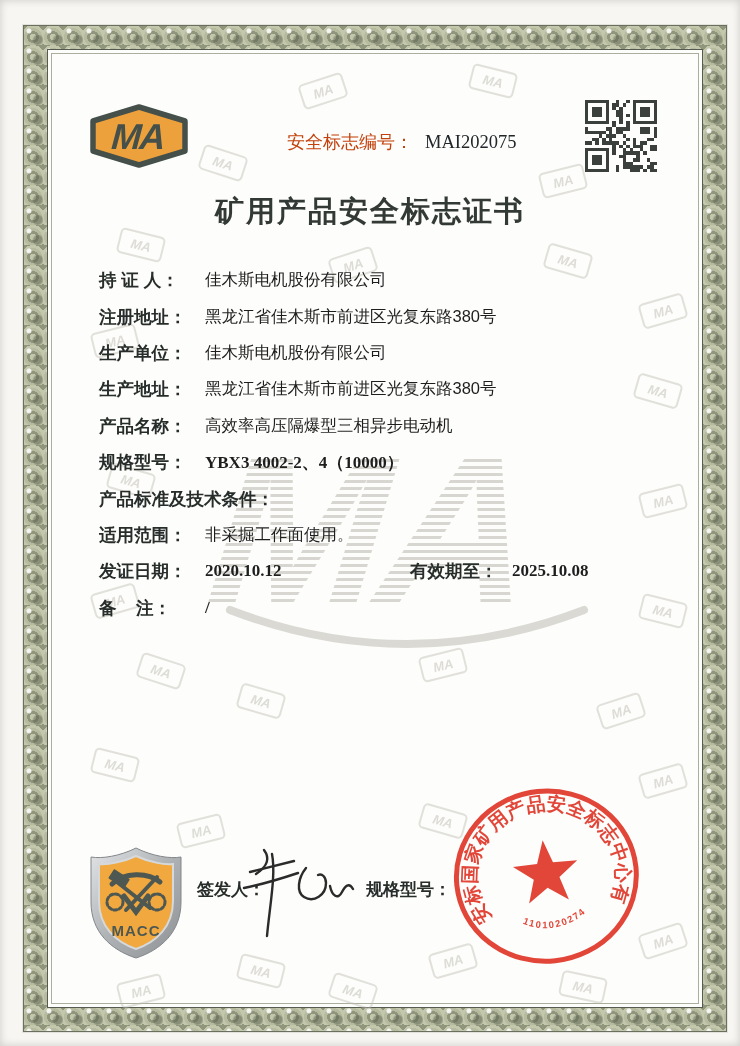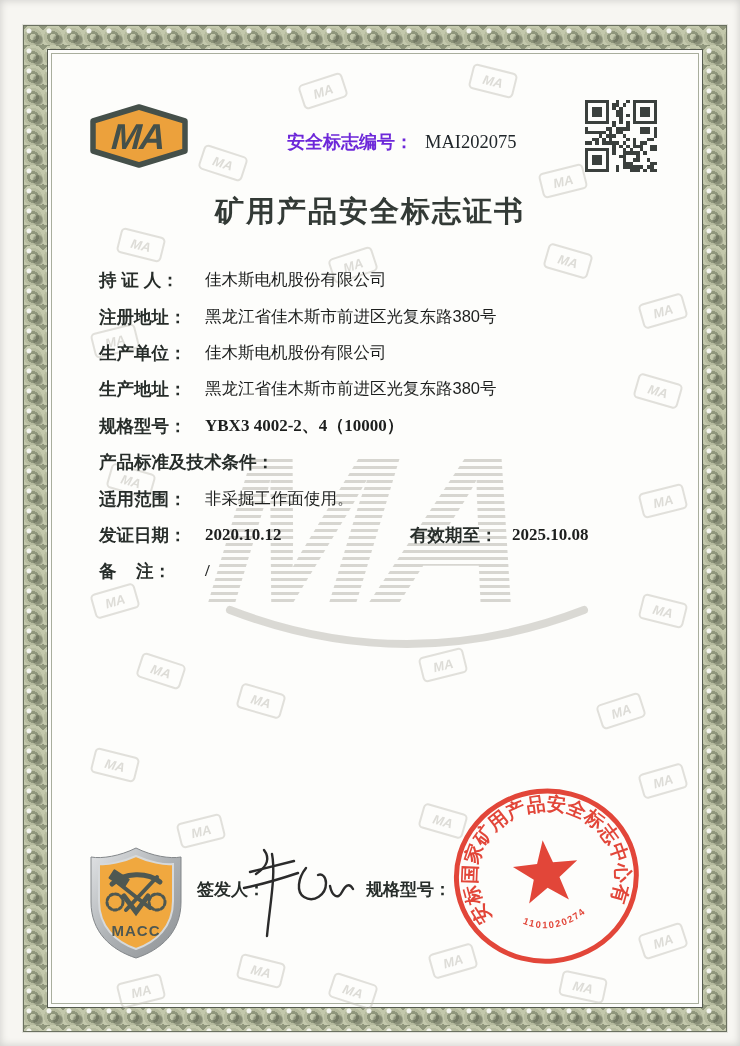--- a/index.html
+++ b/index.html
@@ -41,21 +41,21 @@
     font:italic 900 212px/1 "Liberation Sans",sans-serif; letter-spacing:-8px;
     background:repeating-linear-gradient(180deg, rgba(184,182,174,.55) 0 3px, rgba(255,255,255,0) 3px 7px);
     -webkit-background-clip:text; background-clip:text; color:transparent;
     transform:skewX(-6deg);
   }
   .big-arc{position:absolute; left:6px; top:176px;}
   
   .content{position:absolute; inset:0; z-index:2;}
   .ma-logo{position:absolute; left:87px; top:103px;}
   .cert-no{position:absolute; left:287px; top:130px; white-space:nowrap;}
-  .cert-no .lab{font-weight:700; font-size:18px; color:#6d28d9;margin-top:12px;}
+  .cert-no .lab{font-weight:400; font-size:18px; color:#c2410c;margin-top:12px;}
   .cert-no .num{font-family:"Liberation Serif",serif; font-size:18.5px; color:#20262:; color:#20262a; margin-left:12px;}
   .qr{position:absolute; left:585px; top:100px; width:72px; height:72px;}
   .title{
     position:absolute; left:0; top:192px; width:740px; text-align:center;
     font-size:29px; font-weight:900; color:#333a36; letter-spacing:2px; white-space:nowrap;
   }
   .rows{position:absolute; left:99px; top:262px; width:580px;}
   .row{position:relative; height:36.4px; display:flex; align-items:center;}
   .row .lab{
     font-weight:700; font-size:17.5px; color:#272d2a;
@@ -367,20 +367,24 @@
         </div>
       <div class="row">
           <span class="lab">生产单位：</span>
           <span class="val">佳木斯电机股份有限公司</span>
         </div>
       <div class="row">
           <span class="lab">生产地址：</span>
           <span class="val">黑龙江省佳木斯市前进区光复东路380号</span>
         </div>
       <div class="row">
+          <span class="lab">产品名称：</span>
+          <span class="val">高效率高压隔爆型三相异步电动机</span>
+        </div>
+      <div class="row">
           <span class="lab">规格型号：</span>
           <span class="val serif">YBX3 4002-2、4（10000）</span>
         </div>
       <div class="row">
           <span class="lab">产品标准及技术条件：</span>
         </div>
       <div class="row">
           <span class="lab">适用范围：</span>
           <span class="val">非采掘工作面使用。</span>
         </div>

